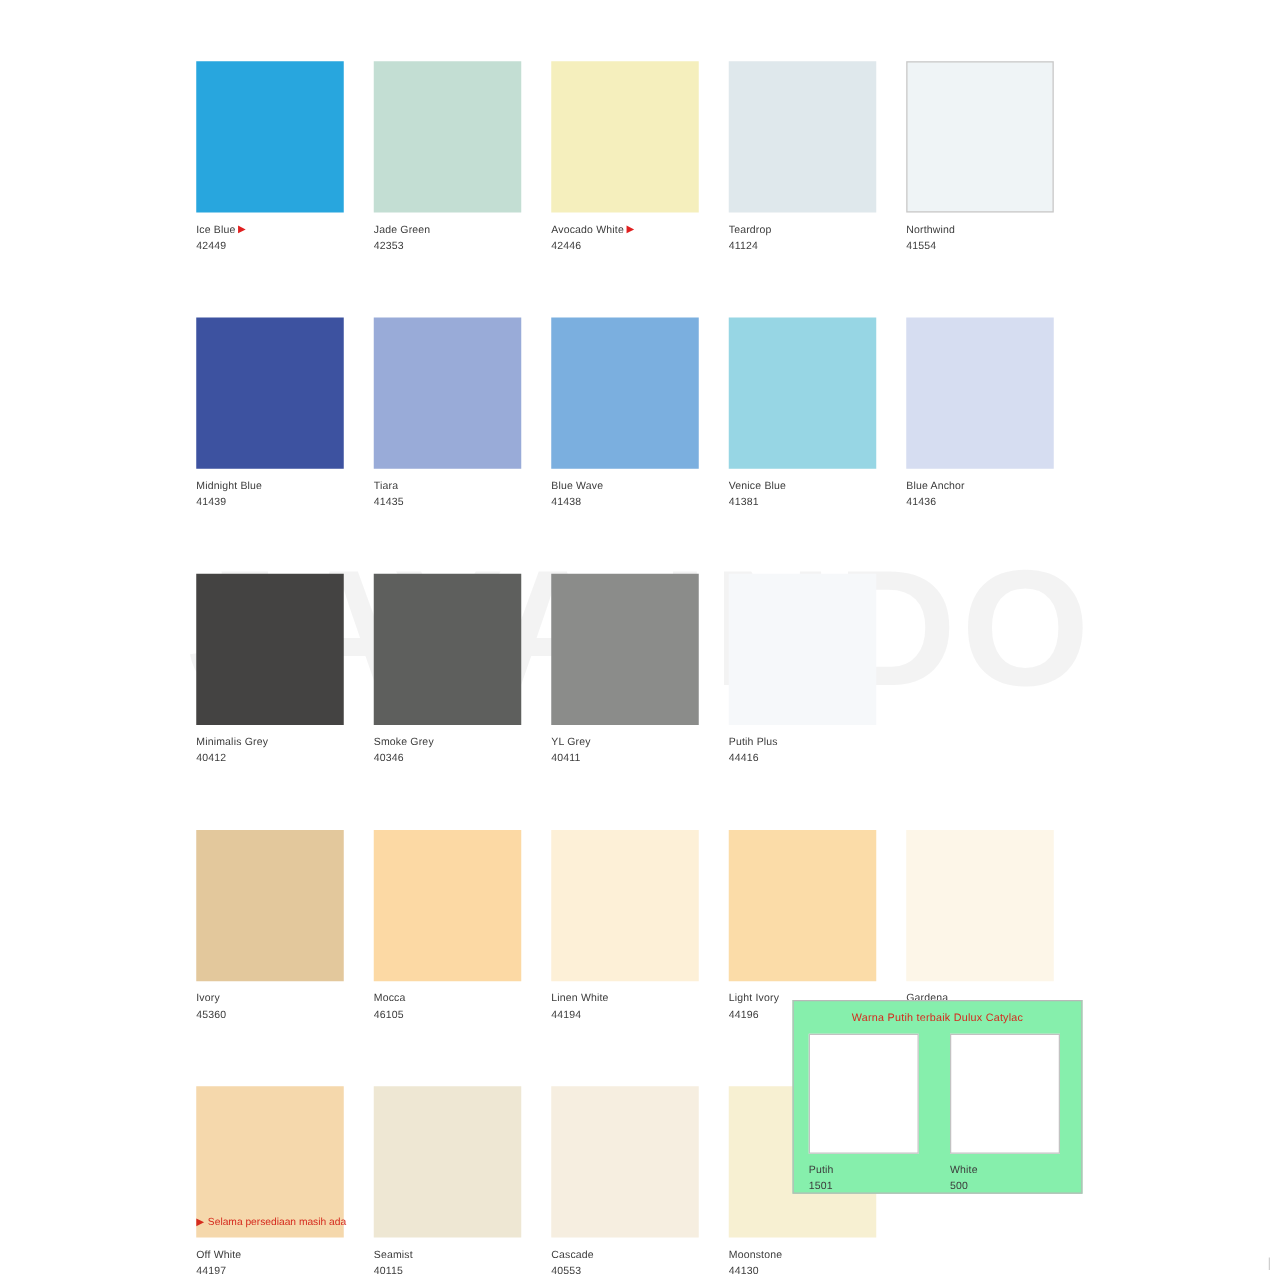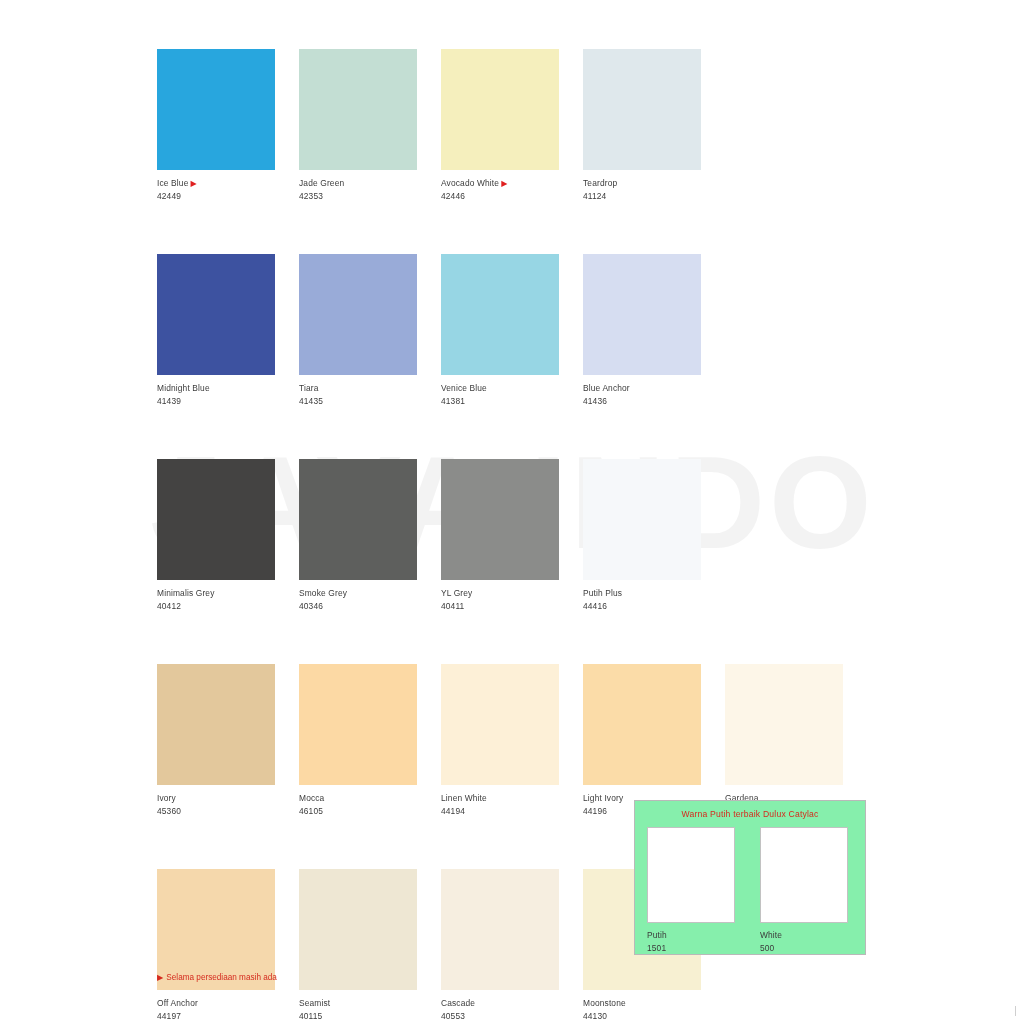--- a/index.html
+++ b/index.html
@@ -150,32 +150,40 @@
         <div class="cap"><span class="nm">Jade Green</span><span class="code">42353</span></div>
       </div>
       <div class="cell">
         <div class="swatch" style="background: rgb(245, 239, 189);"></div>
         <div class="cap"><span class="nm">Avocado White</span><span class="arrow">▶</span><span class="code">42446</span></div>
       </div>
       <div class="cell">
         <div class="swatch" style="background: rgb(223, 232, 236);"></div>
         <div class="cap"><span class="nm">Teardrop</span><span class="code">41124</span></div>
       </div>
+      <div class="cell">
+        <div class="swatch bordered" style="background: rgb(239, 244, 246);"></div>
+        <div class="cap"><span class="nm">Northwind</span><span class="code">41554</span></div>
+      </div>
     </div>
     <div class="row-sp"></div>
     <div class="row">
       <div class="cell">
         <div class="swatch" style="background: rgb(61, 82, 160);"></div>
         <div class="cap"><span class="nm">Midnight Blue</span><span class="code">41439</span></div>
       </div>
       <div class="cell">
         <div class="swatch" style="background: rgb(153, 171, 216);"></div>
         <div class="cap"><span class="nm">Tiara</span><span class="code">41435</span></div>
       </div>
       <div class="cell">
+        <div class="swatch" style="background: rgb(123, 175, 223);"></div>
+        <div class="cap"><span class="nm">Blue Wave</span><span class="code">41438</span></div>
+      </div>
+      <div class="cell">
         <div class="swatch" style="background: rgb(151, 214, 228);"></div>
         <div class="cap"><span class="nm">Venice Blue</span><span class="code">41381</span></div>
       </div>
       <div class="cell">
         <div class="swatch" style="background: rgb(214, 221, 241);"></div>
         <div class="cap"><span class="nm">Blue Anchor</span><span class="code">41436</span></div>
       </div>
     </div>
     <div class="row-sp"></div>
     <div class="row">
@@ -216,21 +224,21 @@
       </div>
       <div class="cell">
         <div class="swatch" style="background: rgb(253, 246, 232);"></div>
         <div class="cap"><span class="nm">Gardena</span><span class="code">45006</span></div>
       </div>
     </div>
     <div class="row-sp"></div>
     <div class="row">
       <div class="cell">
         <div class="swatch" style="background: rgb(245, 216, 172);"></div>
-        <div class="cap"><span class="nm">Off Anchor</span><span class="code">44197</span></div>
+        <div class="cap"><span class="nm">Off White</span><span class="code">44197</span></div>
       </div>
       <div class="cell">
         <div class="swatch" style="background: rgb(238, 231, 211);"></div>
         <div class="cap"><span class="nm">Seamist</span><span class="code">40115</span></div>
       </div>
       <div class="cell">
         <div class="swatch" style="background: rgb(246, 238, 224);"></div>
         <div class="cap"><span class="nm">Cascade</span><span class="code">40553</span></div>
       </div>
       <div class="cell">

